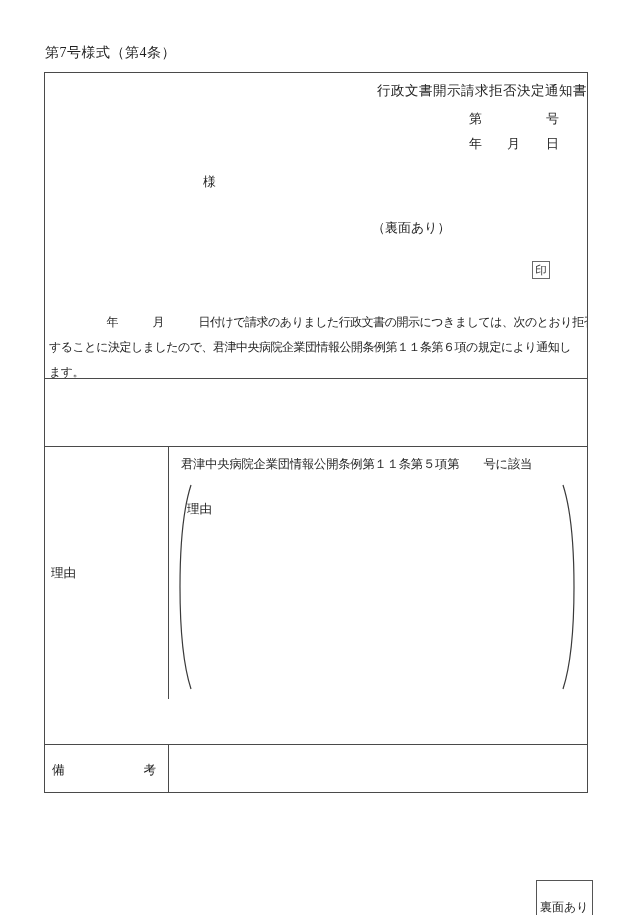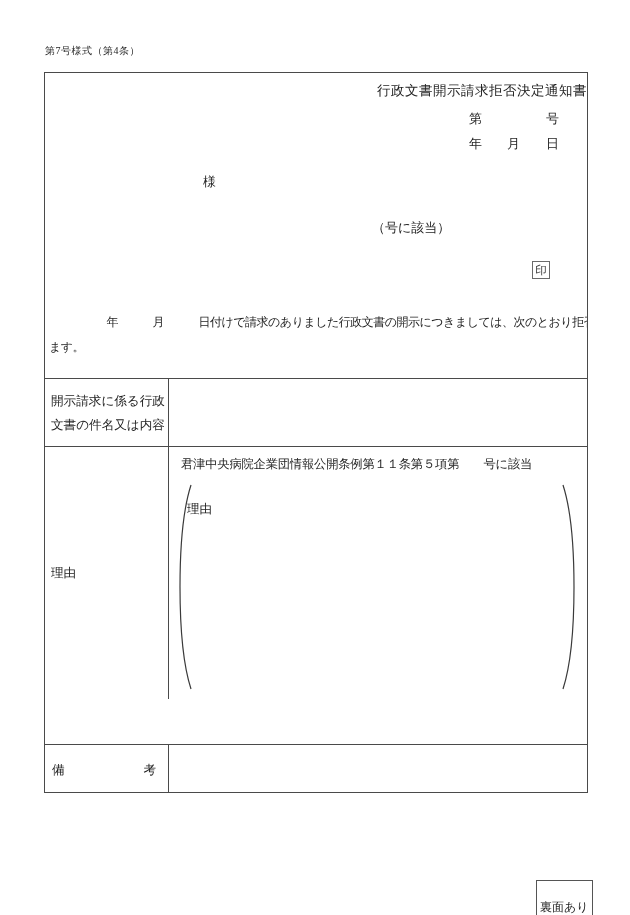--- a/index.html
+++ b/index.html
@@ -6,21 +6,21 @@
   html, body { background: #ffffff; }
   body {
     width: 630px; height: 915px;
     position: relative;
     font-family: "Liberation Serif", "DejaVu Serif", serif;
     color: #1f1f1f;
     overflow: hidden;
   }
   .form-no {
     position: absolute; left: 45px; top: 44px;
-    font-size: 10px; letter-spacing: 0.5px; white-space: pre;
+    font-size: 14px; letter-spacing: 0.5px; white-space: pre;
   }
   .frame {
     position: absolute; left: 44px; top: 72px;
     width: 544px; height: 721px;
     border: 1px solid #4a4a4a;
     overflow: hidden;
   }
   .title {
     position: absolute; left: 0; top: 9px; width: 100%;
     text-align: right; font-size: 13.5px; letter-spacing: 0.5px;
@@ -88,34 +88,31 @@
 
   <span class="abs" style="left:424px; top:37px;">第</span>
   <span class="abs" style="left:501px; top:37px;">号</span>
 
   <span class="abs" style="left:424px; top:62px;">年</span>
   <span class="abs" style="left:462px; top:62px;">月</span>
   <span class="abs" style="left:501px; top:62px;">日</span>
 
   <span class="abs" style="left:158px; top:100px;">様</span>
 
-  <span class="abs" style="left:327px; top:146px;">（号に該当）</span>
+  <span class="abs" style="left:327px; top:146px;">（裏面あり）</span>
 
   <span class="seal">印</span>
 
   <div class="paragraph">
     <div>　　　　　年　　　月　　　日付けで請求のありました行政文書の開示につきましては、次のとおり拒否</div>
+    <div>することに決定しましたので、君津中央病院企業団情報公開条例第１１条第６項の規定により通知し</div>
     <div>ます。</div>
   </div>
 
   <div class="row" style="top:305px; height:68px;">
-    <div class="label-cell">
-      <div class="lbl-line">開示請求に係る行政</div>
-      <div class="lbl-line">文書の件名又は内容</div>
-    </div>
     <div class="content-cell"></div>
   </div>
 
   <div class="row" style="top:373px; height:253px;">
     <div class="label-cell">
       <div class="lbl-line">理由</div>
     </div>
     <div class="content-cell">
       <div class="reason-heading">君津中央病院企業団情報公開条例第１１条第５項第　　号に該当</div>
       <svg class="paren" style="left:8px; top:36px;" width="16" height="208" viewBox="0 0 16 208">

